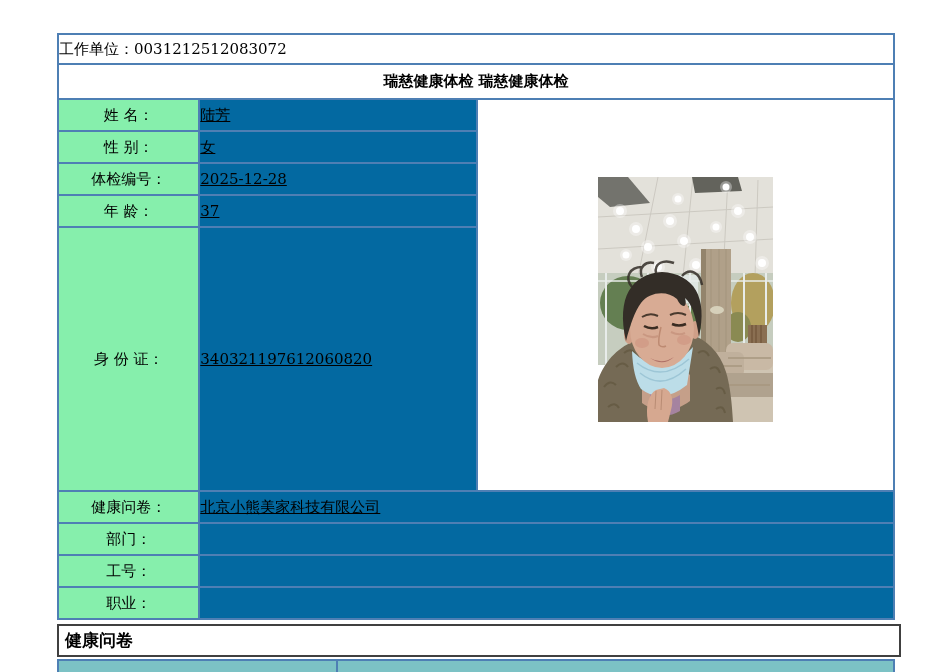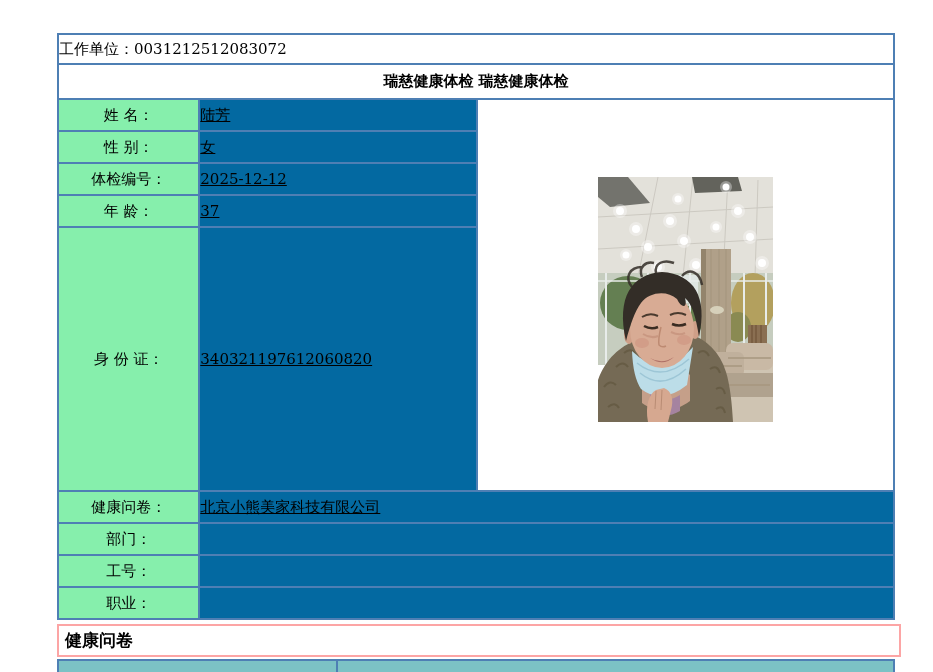--- a/index.html
+++ b/index.html
@@ -22,21 +22,21 @@
   td.title-cell{height:33px;text-align:center;font-weight:bold;font-size:18px;background:#fff;}
   td.label-cell{background:#86efac;text-align:center;}
   td.value-cell{padding-left:8px;background:#0369a1;text-decoration:underline;}
   tr.row-std{height:32px;}
   tr.row-id{height:264px;}
   td.photo-cell{background:#fff;vertical-align:top;text-align:center;}
   .photo-frame{display:inline-block;margin-top:12px;width:175px;height:245px;line-height:0;}
   .exam-num{margin-left:0;}
   .section-box{
     position:absolute;left:57px;top:624px;width:834px;height:29px;
-    border:2px solid #fca5a5;background:#fff;
+    border:2px solid #404040;background:#fff;
     display:flex;align-items:center;padding-left:6px;
     font-weight:bold;font-size:17px;
   }
   .bottom-bar{
     position:absolute;left:57px;top:659px;width:834px;height:13px;
     background:#7cc2c5;border:2px solid #4e7fb4;border-bottom:none;
   }
   .bottom-bar .divider{
     position:absolute;left:277px;top:0;width:2px;height:100%;background:#4e7fb4;
   }
@@ -156,21 +156,21 @@
           </svg>
         </span>
       </td>
     </tr>
     <tr class="row-std">
       <td class="label-cell">性 别：</td>
       <td class="value-cell">女</td>
     </tr>
     <tr class="row-std">
       <td class="label-cell">体检编号：</td>
-      <td class="value-cell">2025-12-12</td>
+      <td class="value-cell">2025-12-28</td>
     </tr>
     <tr class="row-std">
       <td class="label-cell">年 龄：</td>
       <td class="value-cell">37</td>
     </tr>
     <tr class="row-id">
       <td class="label-cell">身 份 证：</td>
       <td class="value-cell">340321197612060820</td>
     </tr>
     <tr class="row-std">

